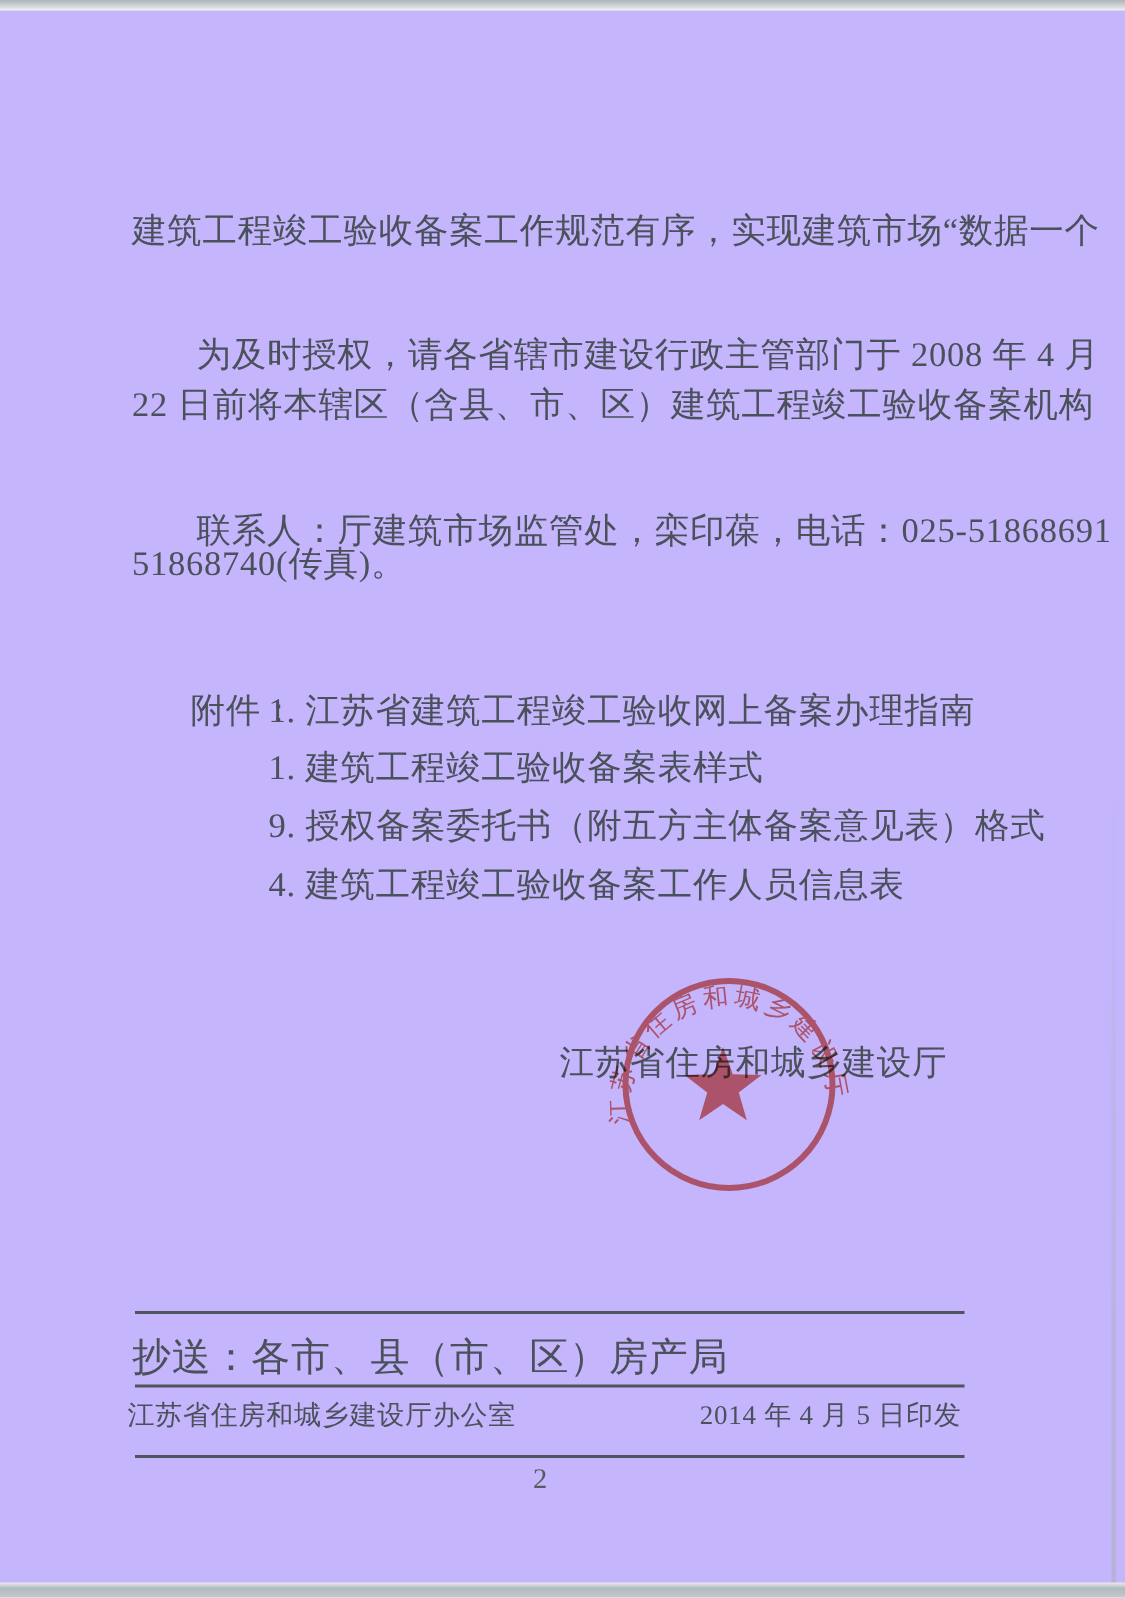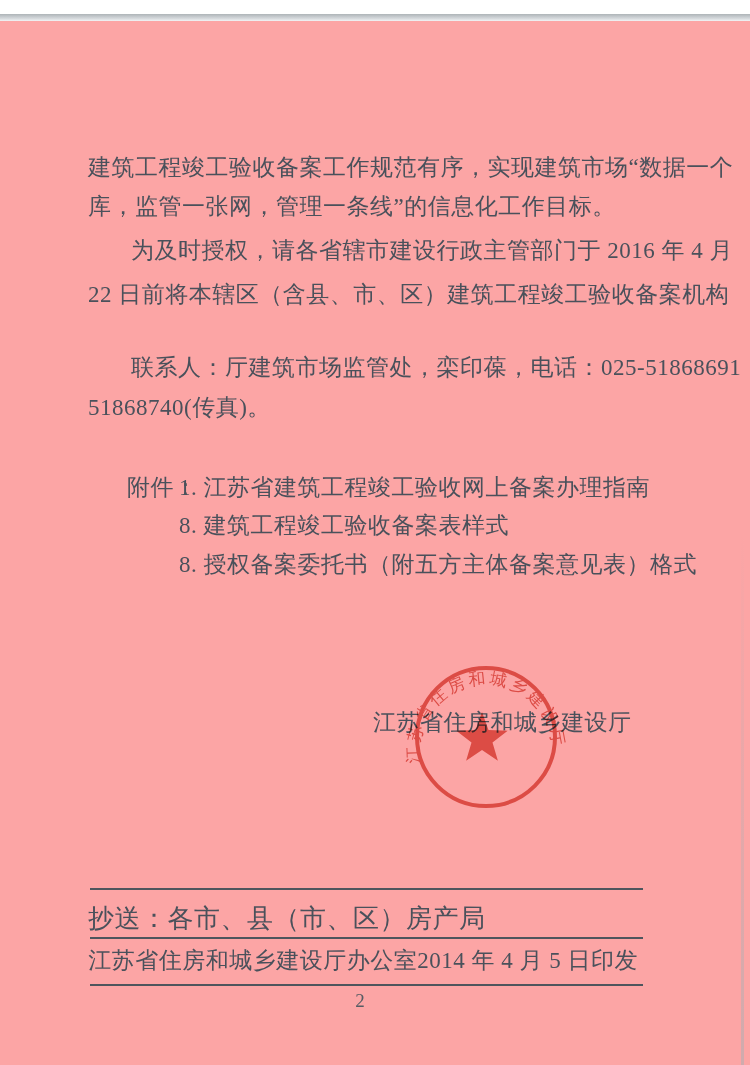--- a/index.html
+++ b/index.html
@@ -2,21 +2,21 @@
 <html><head>
 <meta charset="utf-8">
 <style>
   html,body{margin:0;padding:0;}
   body{
     width:750px;height:1065px;
     background:#ffffff;
     font-family:"Liberation Serif","DejaVu Serif",serif;
     position:relative;overflow:hidden;
   }
-  .page{position:absolute;inset:0;background:#fca5a5;margin-top:14px;}
+  .page{position:absolute;inset:0;background:#c4b5fd;}
   .band-top{
     position:absolute;left:0;top:0;width:750px;height:7px;
     background:linear-gradient(#aeb4b8,#d9dde0 70%,#f2f4f5);
   }
   .band-bottom{
     position:absolute;left:0;top:1055px;width:750px;height:10px;
     background:linear-gradient(#e8ebec,#b3b9be 40%,#c2c8cc);
   }
   .edge-right{
     position:absolute;left:741px;top:520px;width:3px;height:536px;
@@ -29,51 +29,51 @@
     letter-spacing:.5px;
     white-space:nowrap;
     line-height:26px;
   }
   .attach-item{left:179px;}
   .rule{
     position:absolute;left:90px;width:553px;height:2px;background:#4e555d;
   }
   .footer-row{
     position:absolute;left:85px;top:931px;width:556px;
-    display:flex;justify-content:center;
-    color:#4a515b;font-size:23px;letter-spacing:.5px;white-space:nowrap;
+    display:flex;justify-content:space-between;
+    color:#4a515b;font-size:18px;letter-spacing:.5px;white-space:nowrap;
   }
   .pagenum{
     position:absolute;left:0;top:976px;width:720px;
     text-align:center;color:#565c63;font-size:19px;
   }
   .seal{
     position:absolute;left:396px;top:633px;
     mix-blend-mode:multiply;opacity:.82;
     filter:blur(.3px);
   }
 </style>
 </head>
 <body>
 
 <div class="page">
 
   <div class="band-top"></div>
 
   <div class="txt" style="left:88px;top:141px;">建筑工程竣工验收备案工作规范有序，实现建筑市场“数据一个</div>
-  <div class="txt" style="left:88px;top:180px;">库，监管一张网，管理一条线”的信息化工作目标。</div>
-  <div class="txt" style="left:131px;top:224px;">为及时授权，请各省辖市建设行政主管部门于 2016 年 4 月</div>
-  <div class="txt" style="left:88px;top:268px;">22 日前将本辖区（含县、市、区）建筑工程竣工验收备案机构</div>
+  <div class="txt" style="left:131px;top:224px;">为及时授权，请各省辖市建设行政主管部门于 2008 年 4 月</div>
+  <div class="txt" style="left:88px;top:257px;">22 日前将本辖区（含县、市、区）建筑工程竣工验收备案机构</div>
   <div class="txt" style="left:131px;top:341px;">联系人：厅建筑市场监管处，栾印葆，电话：025-51868691，</div>
-  <div class="txt" style="left:88px;top:381px;">51868740(传真)。</div>
+  <div class="txt" style="left:88px;top:363px;">51868740(传真)。</div>
 
   <div class="txt" style="left:127px;top:461px;">附件：</div>
   <div class="txt attach-item" style="top:461px;">1. 江苏省建筑工程竣工验收网上备案办理指南</div>
-  <div class="txt attach-item" style="top:499px;">8. 建筑工程竣工验收备案表样式</div>
-  <div class="txt attach-item" style="top:538px;">8. 授权备案委托书（附五方主体备案意见表）格式</div>
+  <div class="txt attach-item" style="top:499px;">1. 建筑工程竣工验收备案表样式</div>
+  <div class="txt attach-item" style="top:538px;">9. 授权备案委托书（附五方主体备案意见表）格式</div>
+  <div class="txt attach-item" style="top:577px;">4. 建筑工程竣工验收备案工作人员信息表</div>
 
   <div class="txt" style="left:373px;top:696px;">江苏省住房和城乡建设厅</div>
 
   <svg class="seal" width="180" height="180" viewBox="0 0 180 180">
     <circle cx="90" cy="90" r="69" fill="none" stroke="#d8564a" stroke-width="4"></circle>
     <path id="sealArc" d="M 26,124 A 67,67 0 1 1 154,124" fill="none"></path>
     <text font-size="17" fill="#d8564a" letter-spacing="3" font-family="Liberation Serif, DejaVu Serif, serif">
       <textPath href="#sealArc" startOffset="8">江苏省住房和城乡建设厅</textPath>
     </text>
     <polygon points="86,65 79.5,83.1 60.3,83.7 75.5,95.4 70.1,113.8 86,103 101.9,113.8 96.5,95.4 111.7,83.7 92.5,83.1" fill="#d8564a"></polygon>

